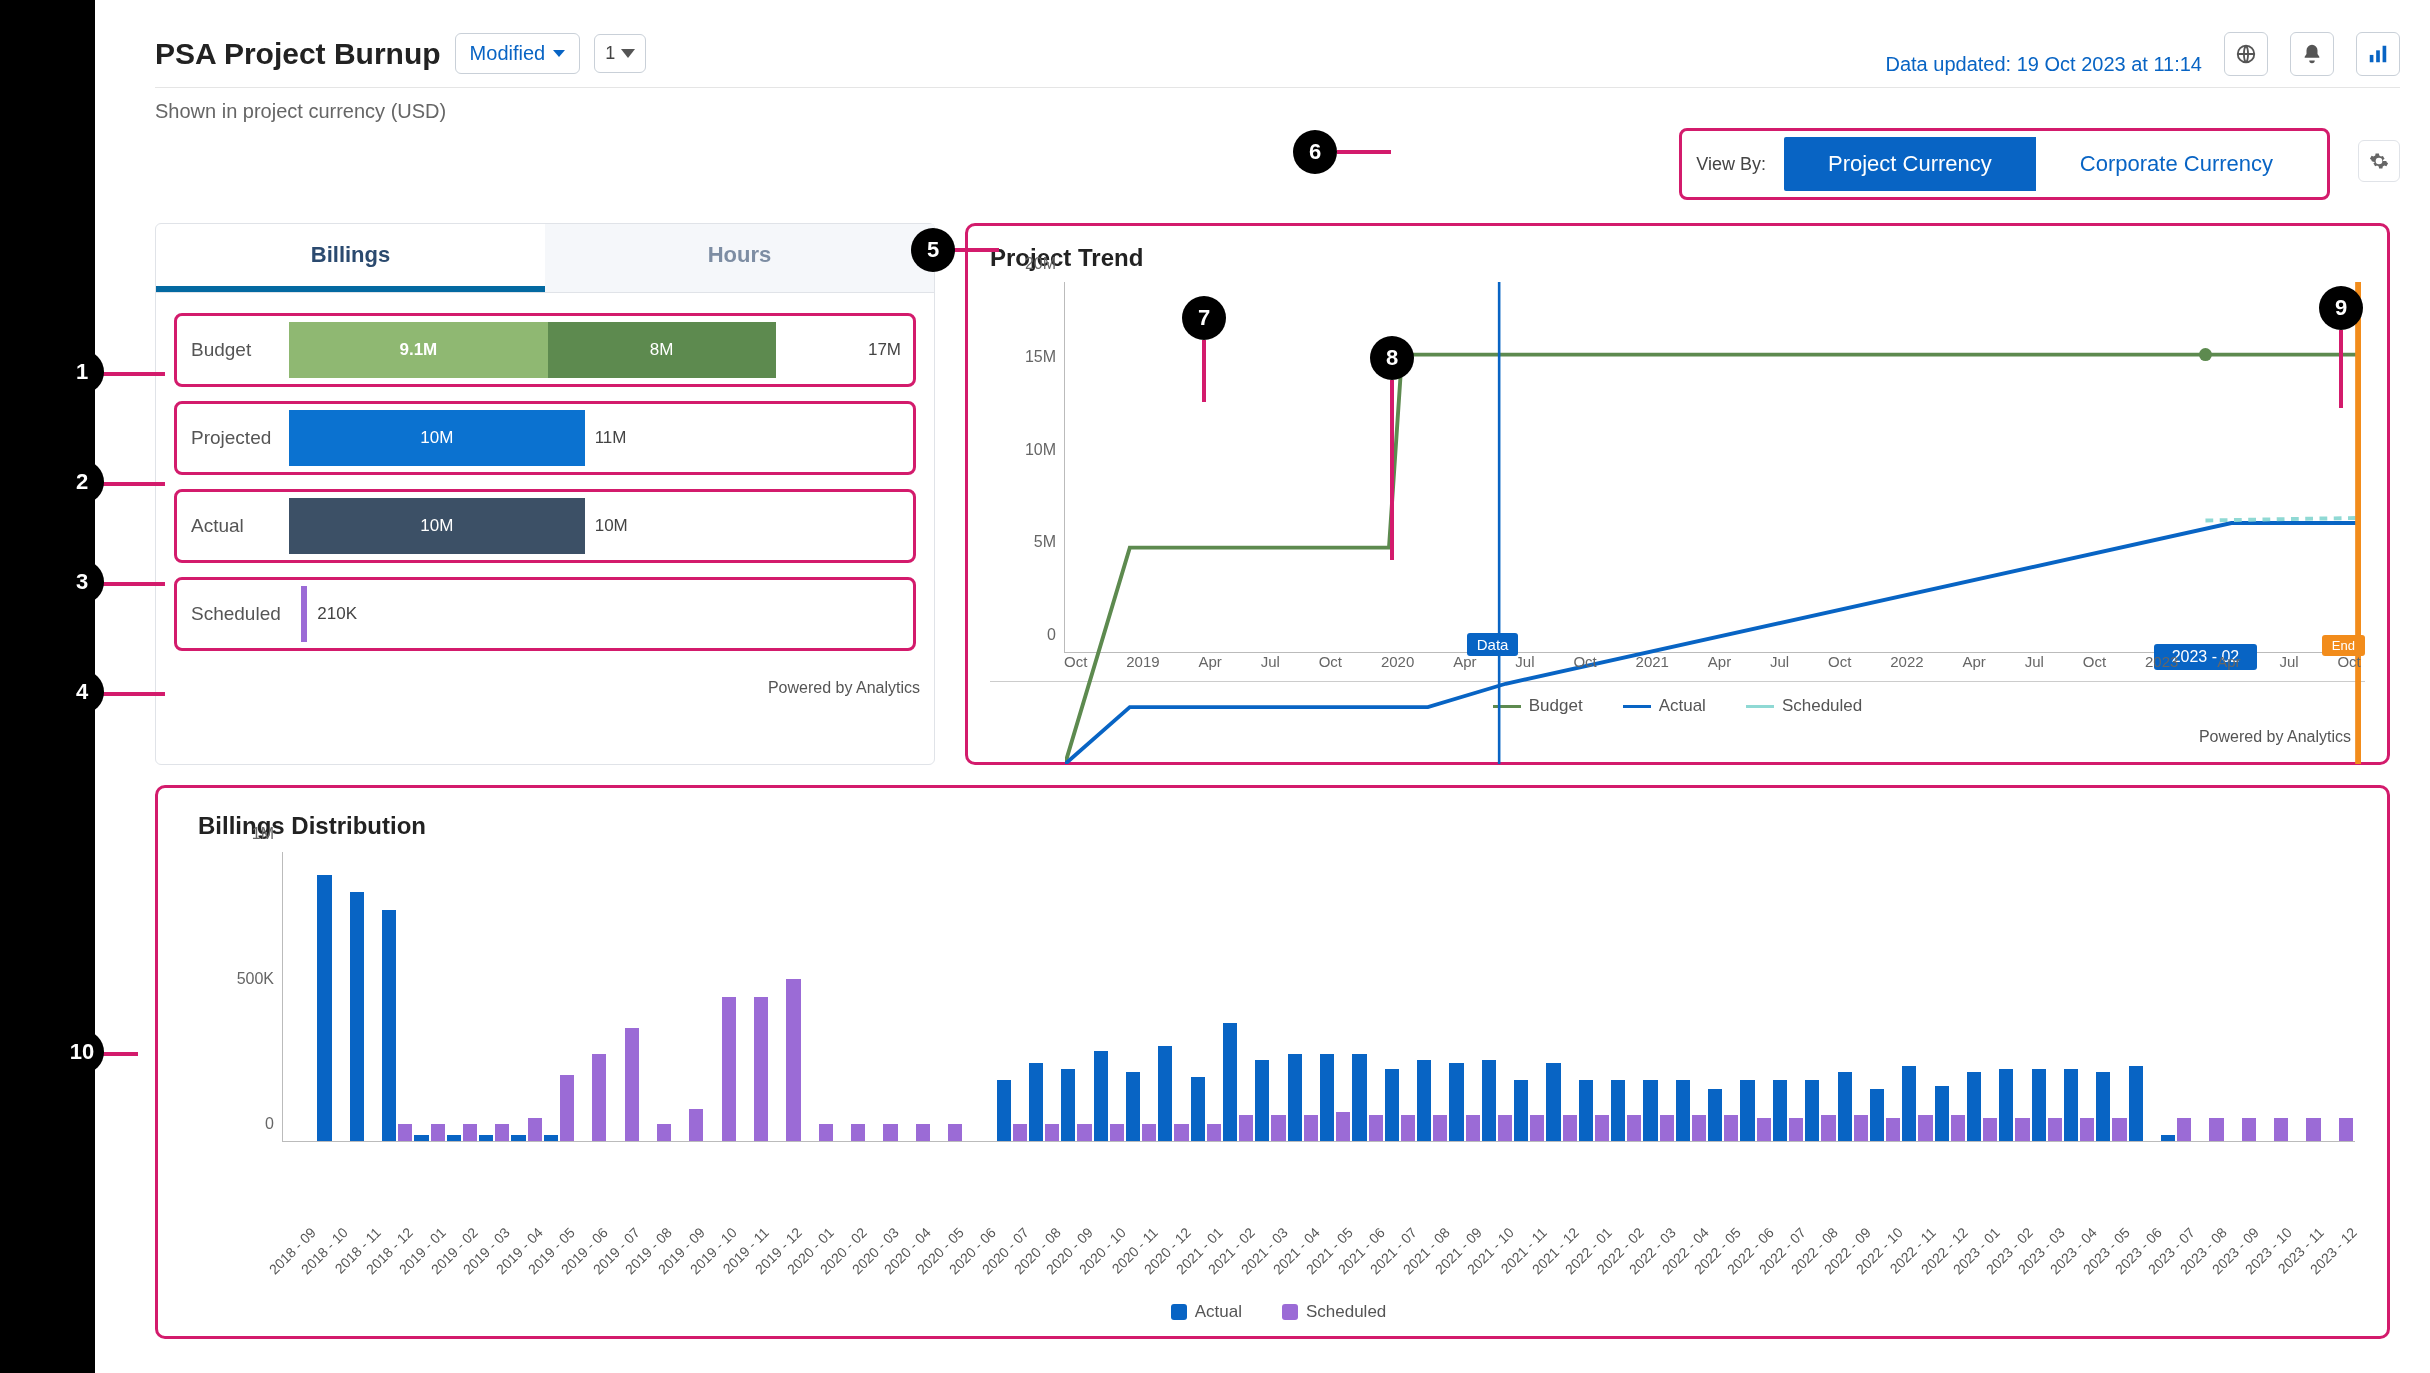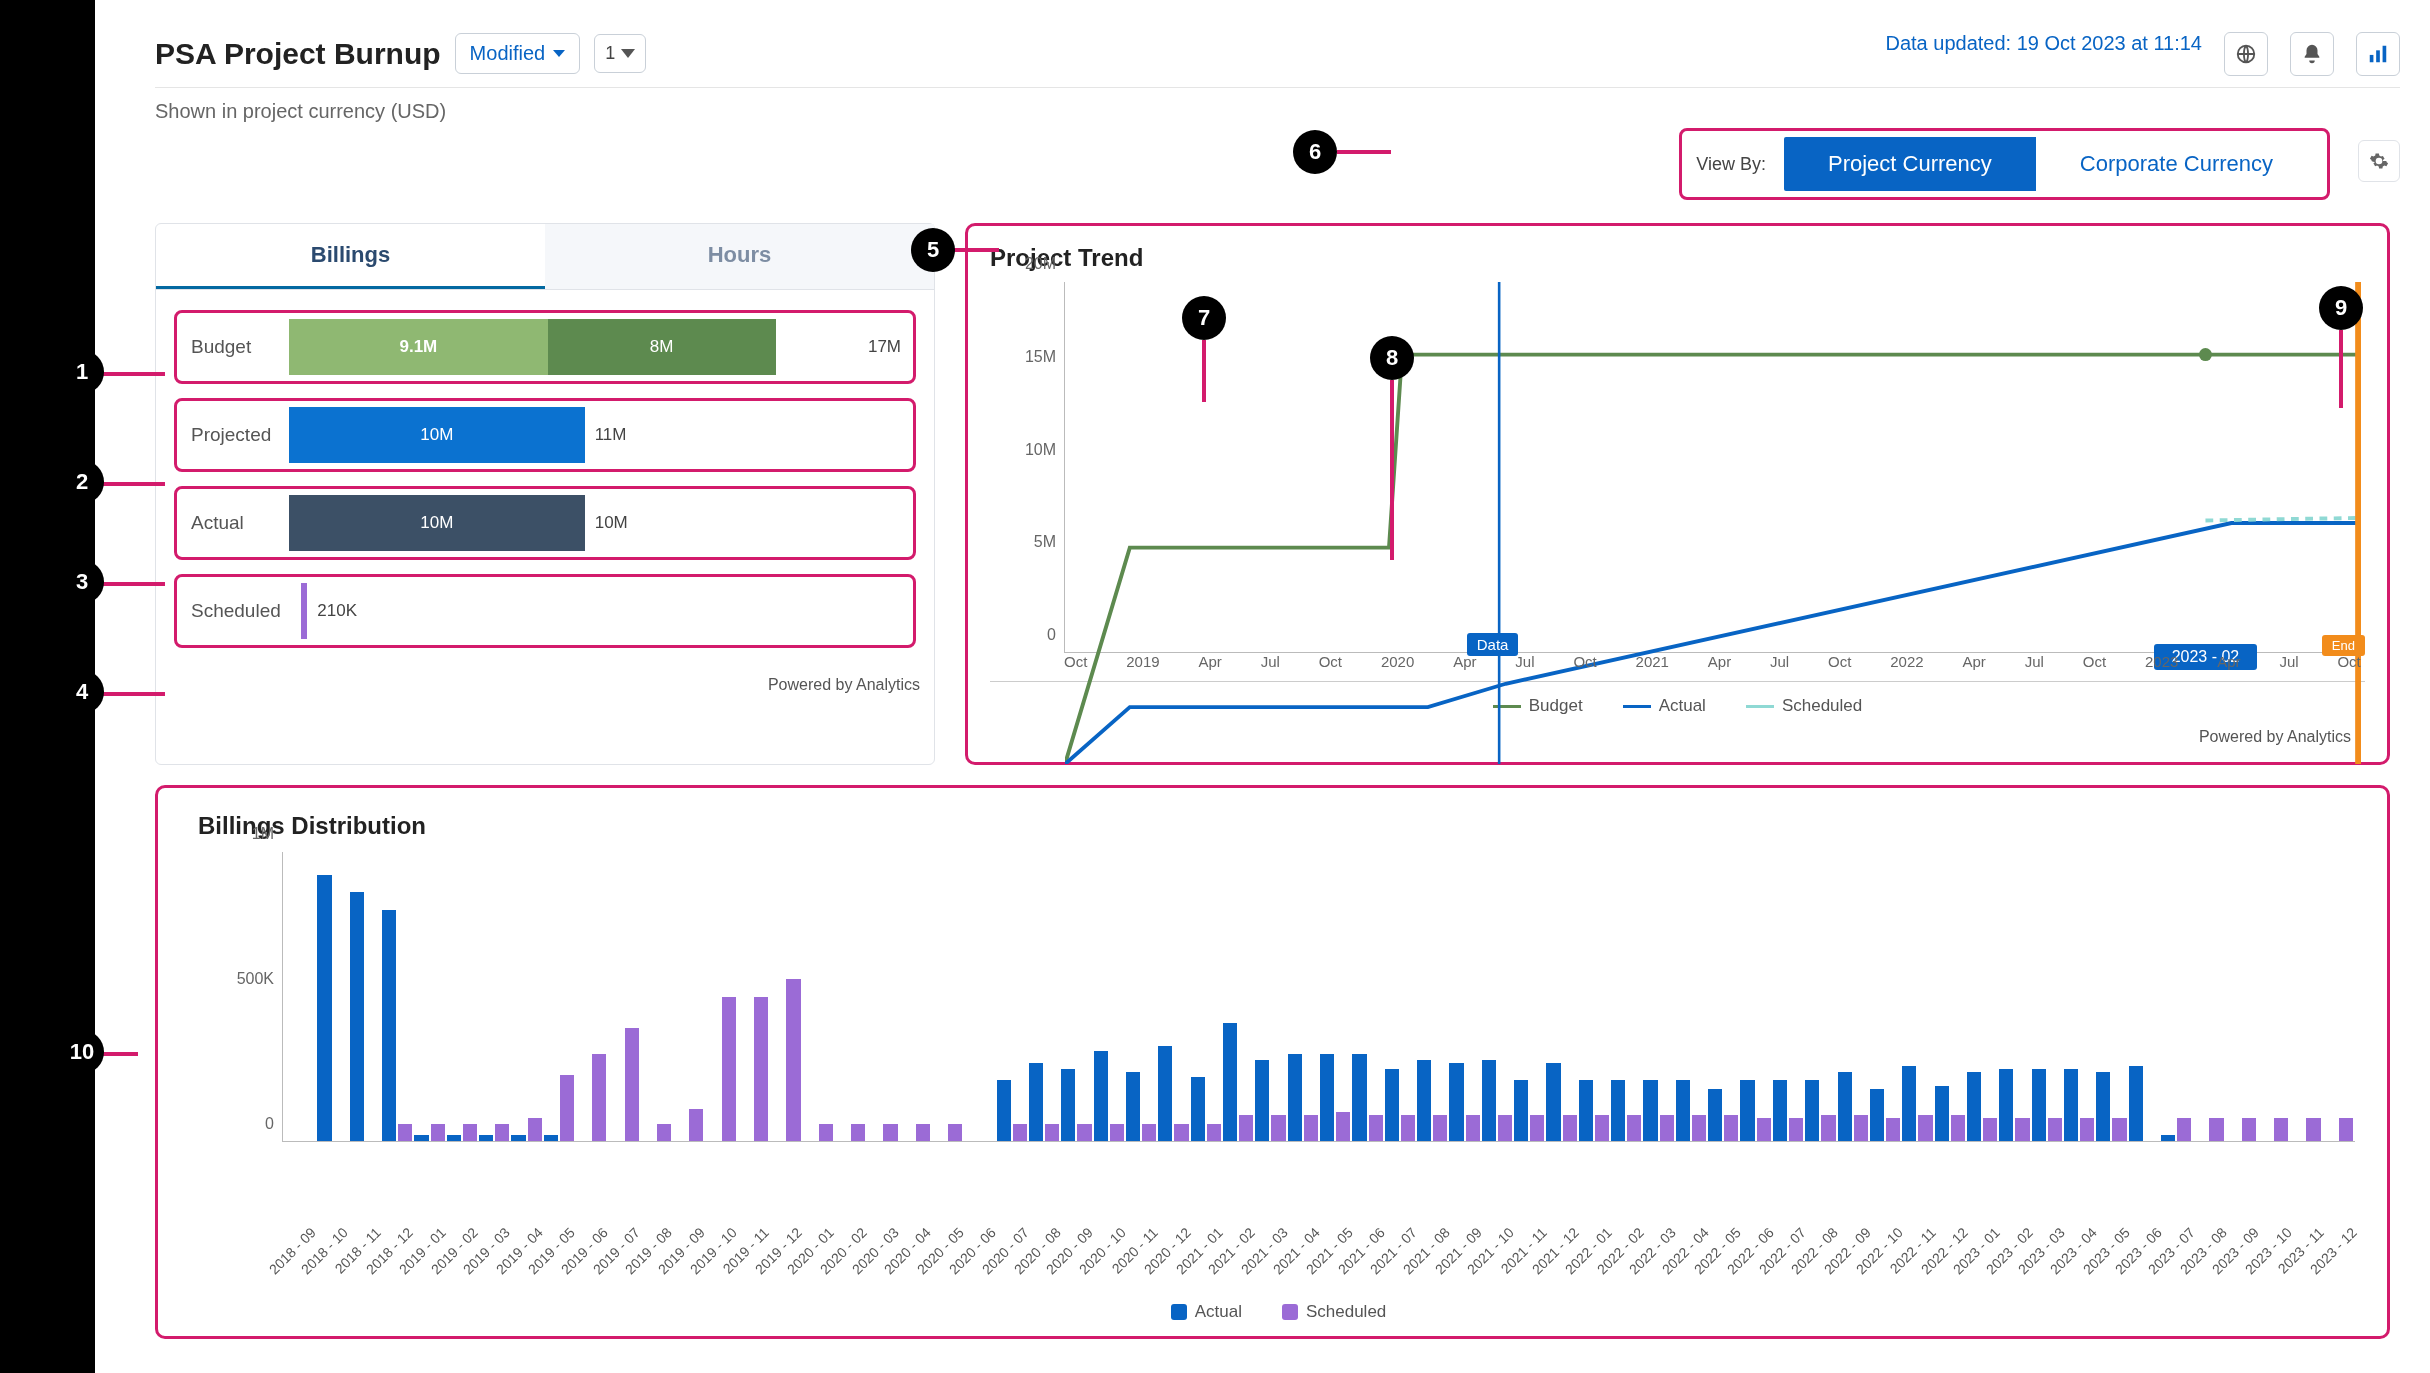--- a/index.html
+++ b/index.html
@@ -8,38 +8,38 @@
     .annotation-circle { position: absolute; left: 82px; width: 44px; height: 44px; background: #000; border-radius: 50%; color: #fff; font-weight: 700; font-size: 22px; display: flex; align-items: center; justify-content: center; transform: translateX(-50%); z-index: 50; }
     .annotation-circle.inline-pos { left: auto; position: absolute; transform: none; }
     .main { flex: 1; padding: 20px 30px 0 60px; position: relative; }
     .header-row { display: flex; align-items: center; justify-content: space-between; height: 68px; border-bottom: 1px solid #e5e5e5; }
     .header-left { display: flex; align-items: center; gap: 14px; }
     .page-title { font-size: 30px; font-weight: 700; color: #222; }
     .dropdown-btn { display: inline-flex; align-items: center; gap: 8px; border: 1px solid #c9d0d8; border-radius: 6px; padding: 8px 14px; font-size: 20px; color: #0864c4; background: #fff; cursor: pointer; }
     .dropdown-btn .caret { width: 0; height: 0; border-left: 6px solid transparent; border-right: 6px solid transparent; border-top: 7px solid #0864c4; }
     .filter-btn { display: inline-flex; align-items: center; gap: 6px; border: 1px solid #c9d0d8; border-radius: 6px; padding: 8px 10px; font-size: 18px; color: #444; background: #fff; cursor: pointer; }
     .filter-btn .funnel { width: 0; height: 0; border-left: 7px solid transparent; border-right: 7px solid transparent; border-top: 9px solid #555; position: relative; }
-    .header-right { display: flex; align-items: flex-start; gap: 22px; }
+    .header-right { display: flex; align-items: flex-end; gap: 22px; }
     .updated-text { color: #0864c4; font-size: 20px; }
     .icon-btn { width: 44px; height: 44px; border: 1px solid #c9d0d8; border-radius: 6px; background: #fff; display: flex; align-items: center; justify-content: center; cursor: pointer; color: #555; }
     .icon-btn.active { color: #0864c4; }
     .subtext { color: #666; font-size: 20px; margin-top: 12px; }
     .viewby-wrap { position: absolute; right: 100px; top: 128px; display: flex; align-items: center; gap: 18px; }
     .viewby-box { display: flex; align-items: center; border: 3px solid #d31b6c; border-radius: 8px; padding: 6px 10px 6px 14px; background: #fff; }
     .viewby-label { font-size: 18px; color: #444; margin-right: 18px; }
     .seg { display: flex; border-radius: 2px; overflow: hidden; }
     .seg-btn { padding: 14px 44px; font-size: 22px; border: none; cursor: pointer; }
     .seg-btn.active { background: #0864c4; color: #fff; }
     .seg-btn.inactive { background: #fff; color: #0864c4; }
     .gear-btn-small { width: 42px; height: 42px; border: 1px solid #e0e3e8; border-radius: 6px; background: #fff; display: flex; align-items: center; justify-content: center; cursor: pointer; color: #666; position: absolute; right: 30px; top: 140px; }
     .content-row { display: flex; gap: 30px; margin-top: 100px; }
     .left-panel { width: 780px; border: 1px solid #e0e3e8; border-radius: 6px; background: #fff; position: relative; }
     .tabs { display: flex; border-bottom: 1px solid #e0e3e8; }
     .tab { flex: 1; text-align: center; padding: 18px 0; font-size: 22px; font-weight: 700; cursor: pointer; }
-    .tab.active { color: #2b4a6f; border-bottom: 3px solid #0369a1; }
+    .tab.active { color: #2b4a6f; border-bottom: 6px solid #0369a1; }
     .tab.inactive { color: #7d8da3; background: #f5f7fa; }
     .bars-section { padding: 20px 18px 8px 18px; }
     .bar-row-wrap { border: 3px solid #d31b6c; border-radius: 8px; padding: 6px 8px; margin-bottom: 14px; }
     .bar-row { display: flex; align-items: center; height: 56px; }
     .bar-label { width: 104px; font-size: 19px; color: #555; padding-left: 6px; }
     .bar-track { flex: 1; height: 56px; position: relative; display: flex; align-items: center; }
     .bar-seg { height: 56px; display: flex; align-items: center; justify-content: center; color: #fff; font-size: 17px; }
     .bar-seg.green1 { background: #8fb872; font-weight: bold; }
     .bar-seg.green2 { background: #5d8a4f; }
     .bar-seg.blue { background: #0b72d0; }

